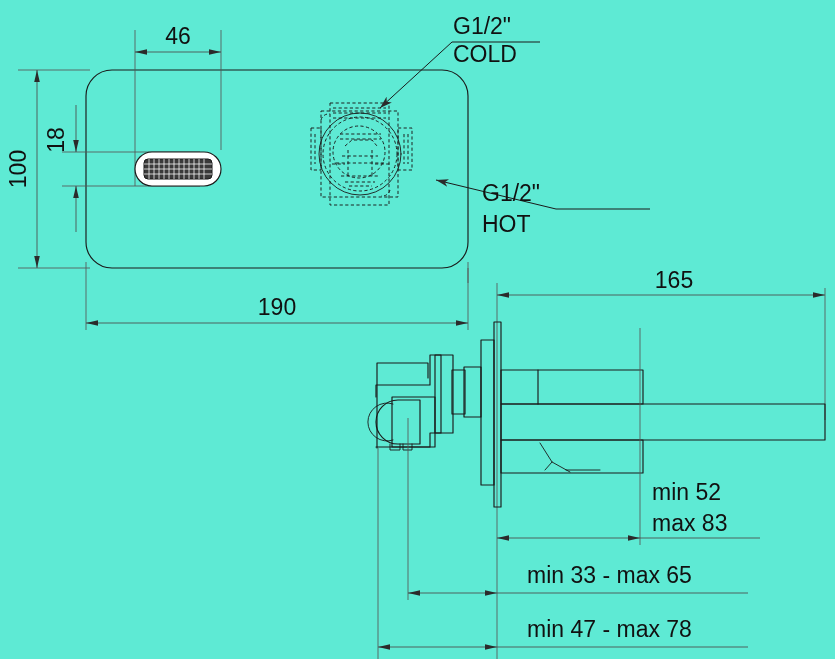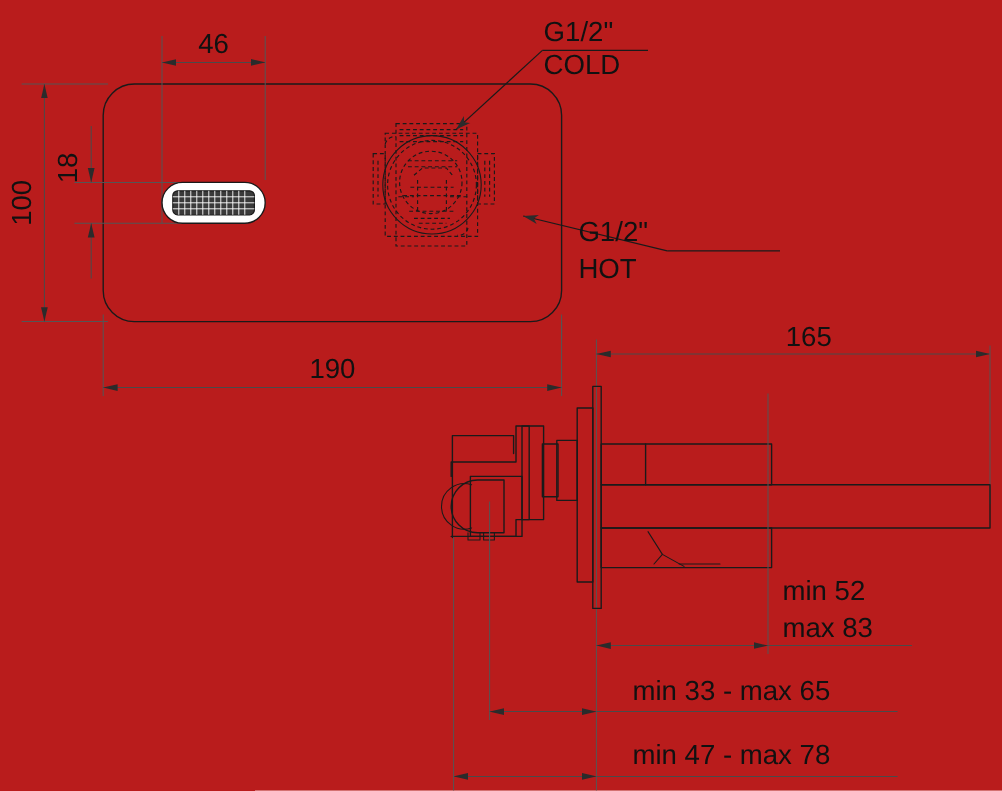--- a/index.html
+++ b/index.html
@@ -10,21 +10,21 @@
   body {
     width: 835px;
     height: 659px;
     font-family: "Liberation Sans", sans-serif;
     overflow: hidden;
   }
   #drawing-root {
     position: relative;
     width: 835px;
     height: 659px;
-    background: #b91c1c;
+    background: #5eead4;
   }
   svg#tech-drawing {
     display: block;
     width: 835px;
     height: 659px;
   }
   .obj-line {
     fill: none;
     stroke: #1a1a1a;
     stroke-width: 1.15;

